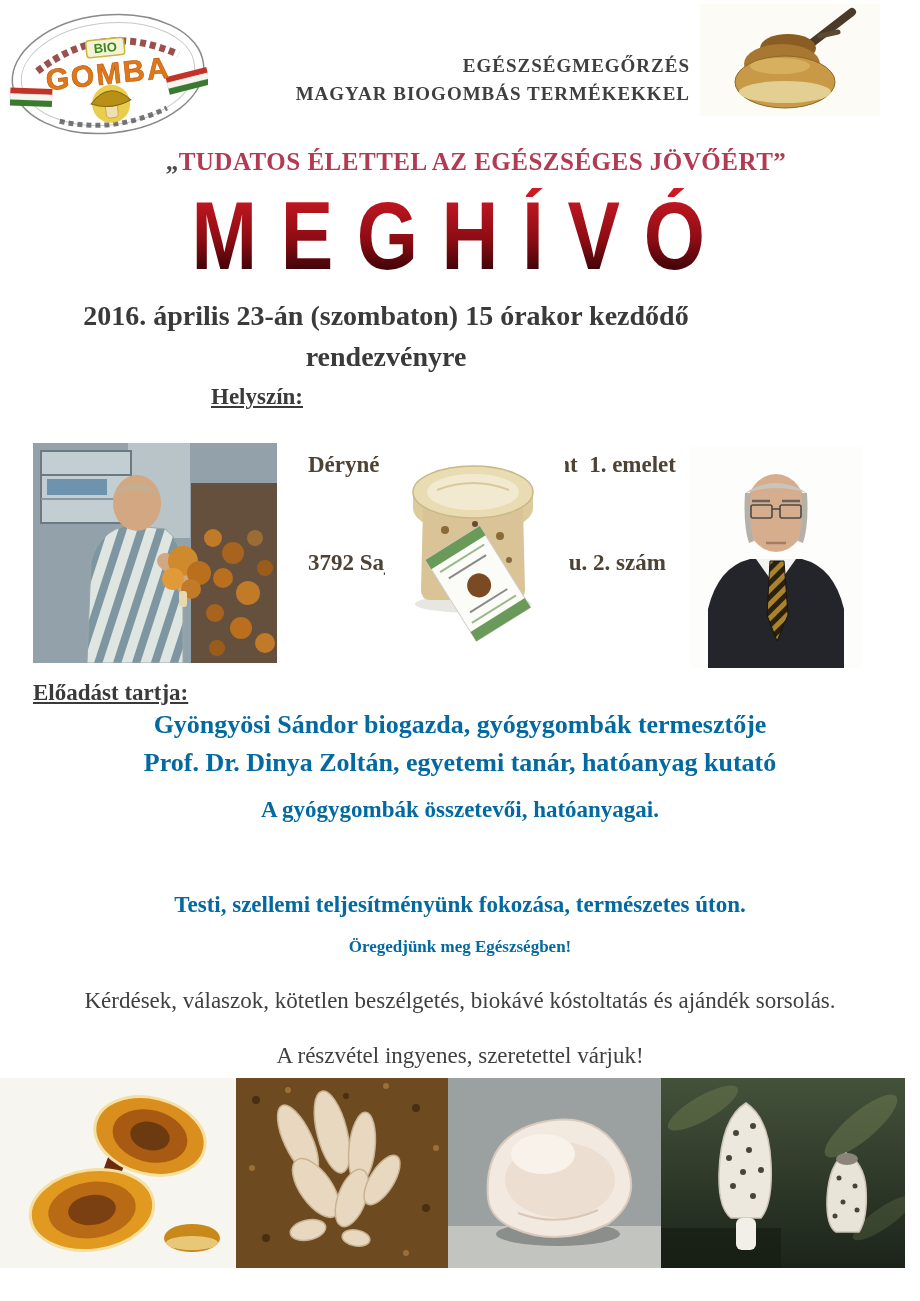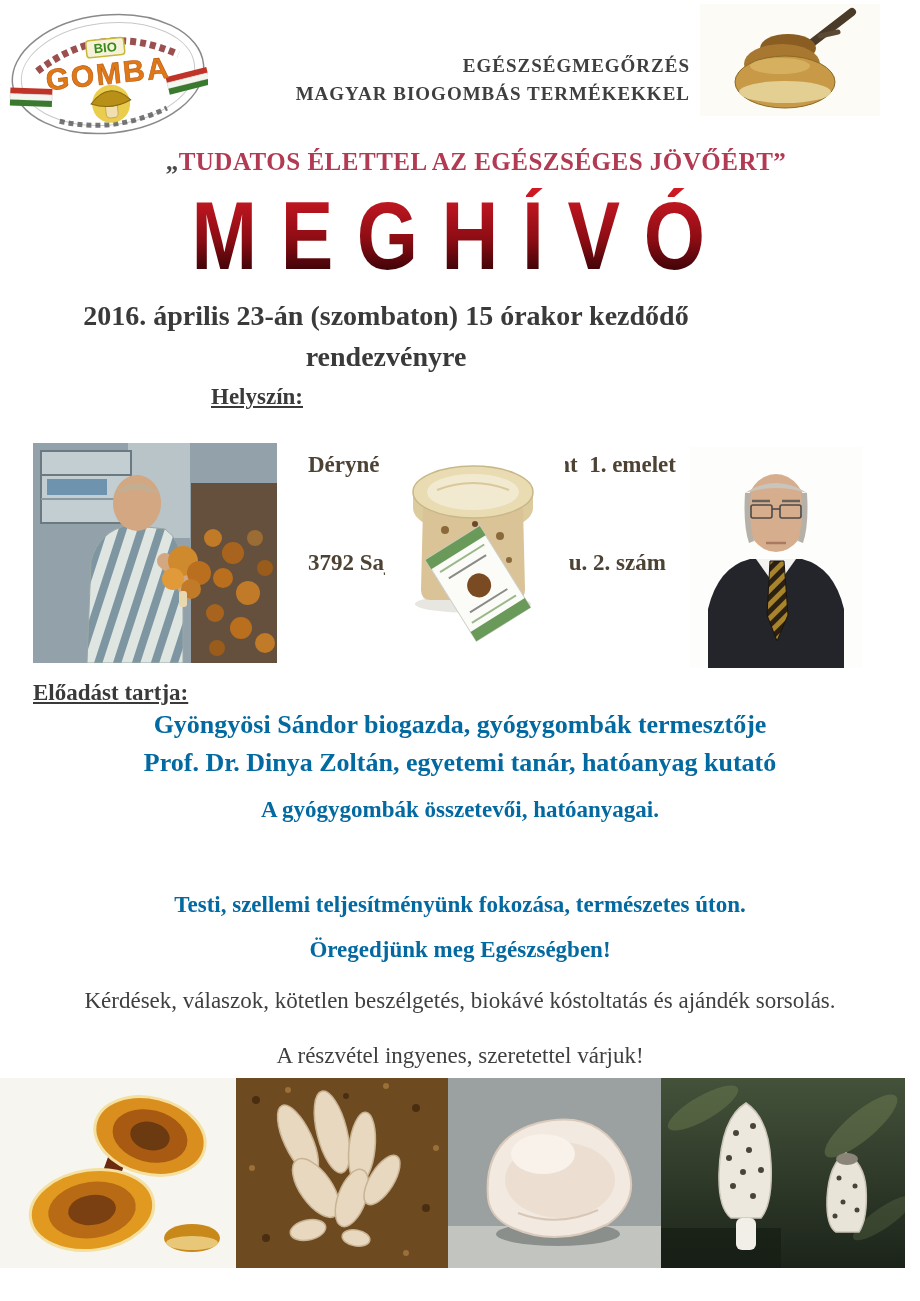--- a/index.html
+++ b/index.html
@@ -42,21 +42,21 @@
   .professor-photo{left:690px;top:447px;width:172px;height:221px;}
   
   .speakers-heading{left:33px;top:680px;font-weight:bold;font-size:23px;
     text-decoration:underline;color:#3a3a3a;}
   .line-c{left:0;width:920px;text-align:center;color:#0369a1;}
   .sp1{top:710px;font-weight:bold;font-size:26px;}
   .sp2{top:748px;font-weight:bold;font-size:26px;}
   .t0{top:797px;font-weight:bold;font-size:23px;}
   .t1{top:842px;font-weight:bold;font-size:23px;}
   .t2{top:892px;font-weight:bold;font-size:23px;}
-  .t3{top:937px;font-weight:bold;font-size:23px;}
+  .t3{top:937px;font-weight:bold;font-size:17px;}
   .c0{top:985px;left:80px;width:760px;font-size:23px;line-height:1.4;color:#3f3f3f;}
   .c1{top:1043px;font-size:23px;color:#3f3f3f;}
   
   .strip{left:0;top:1078px;width:905px;height:190px;display:flex;}
   .strip svg{display:block;height:190px;}
 </style>
 </head>
 <body>
 
 <div class="page">

